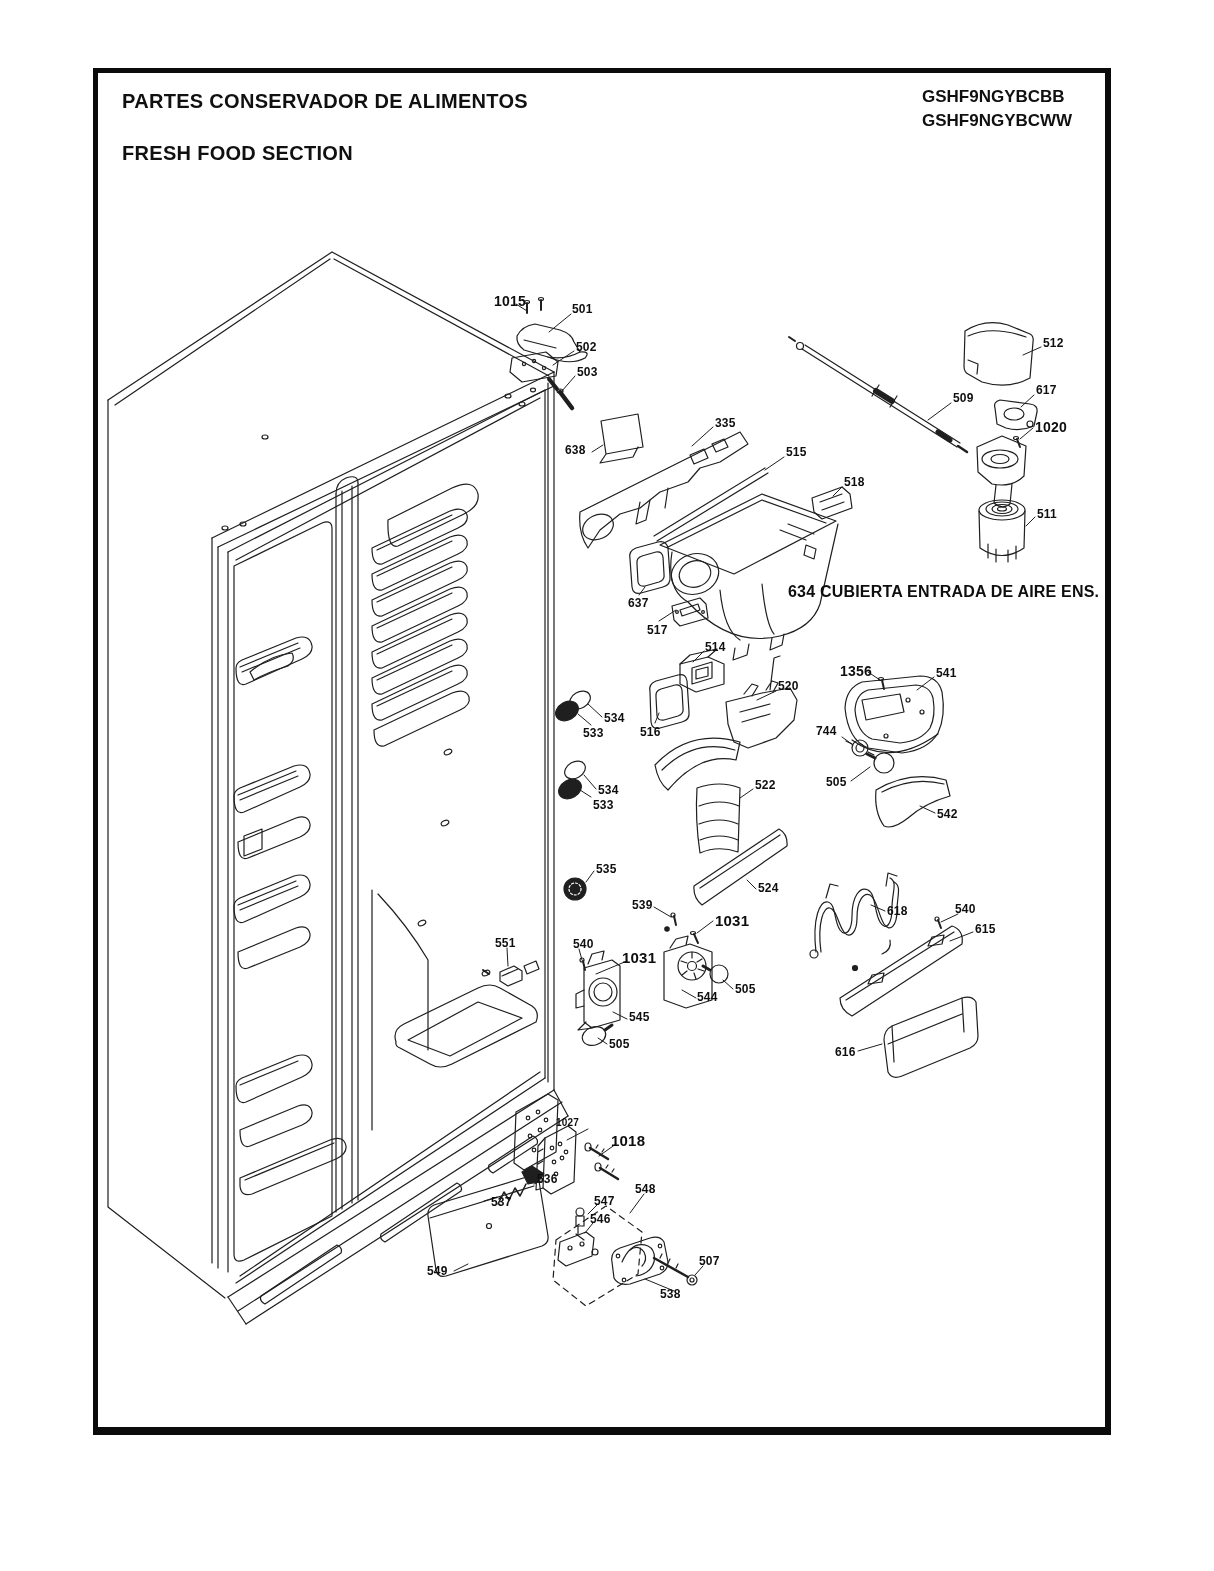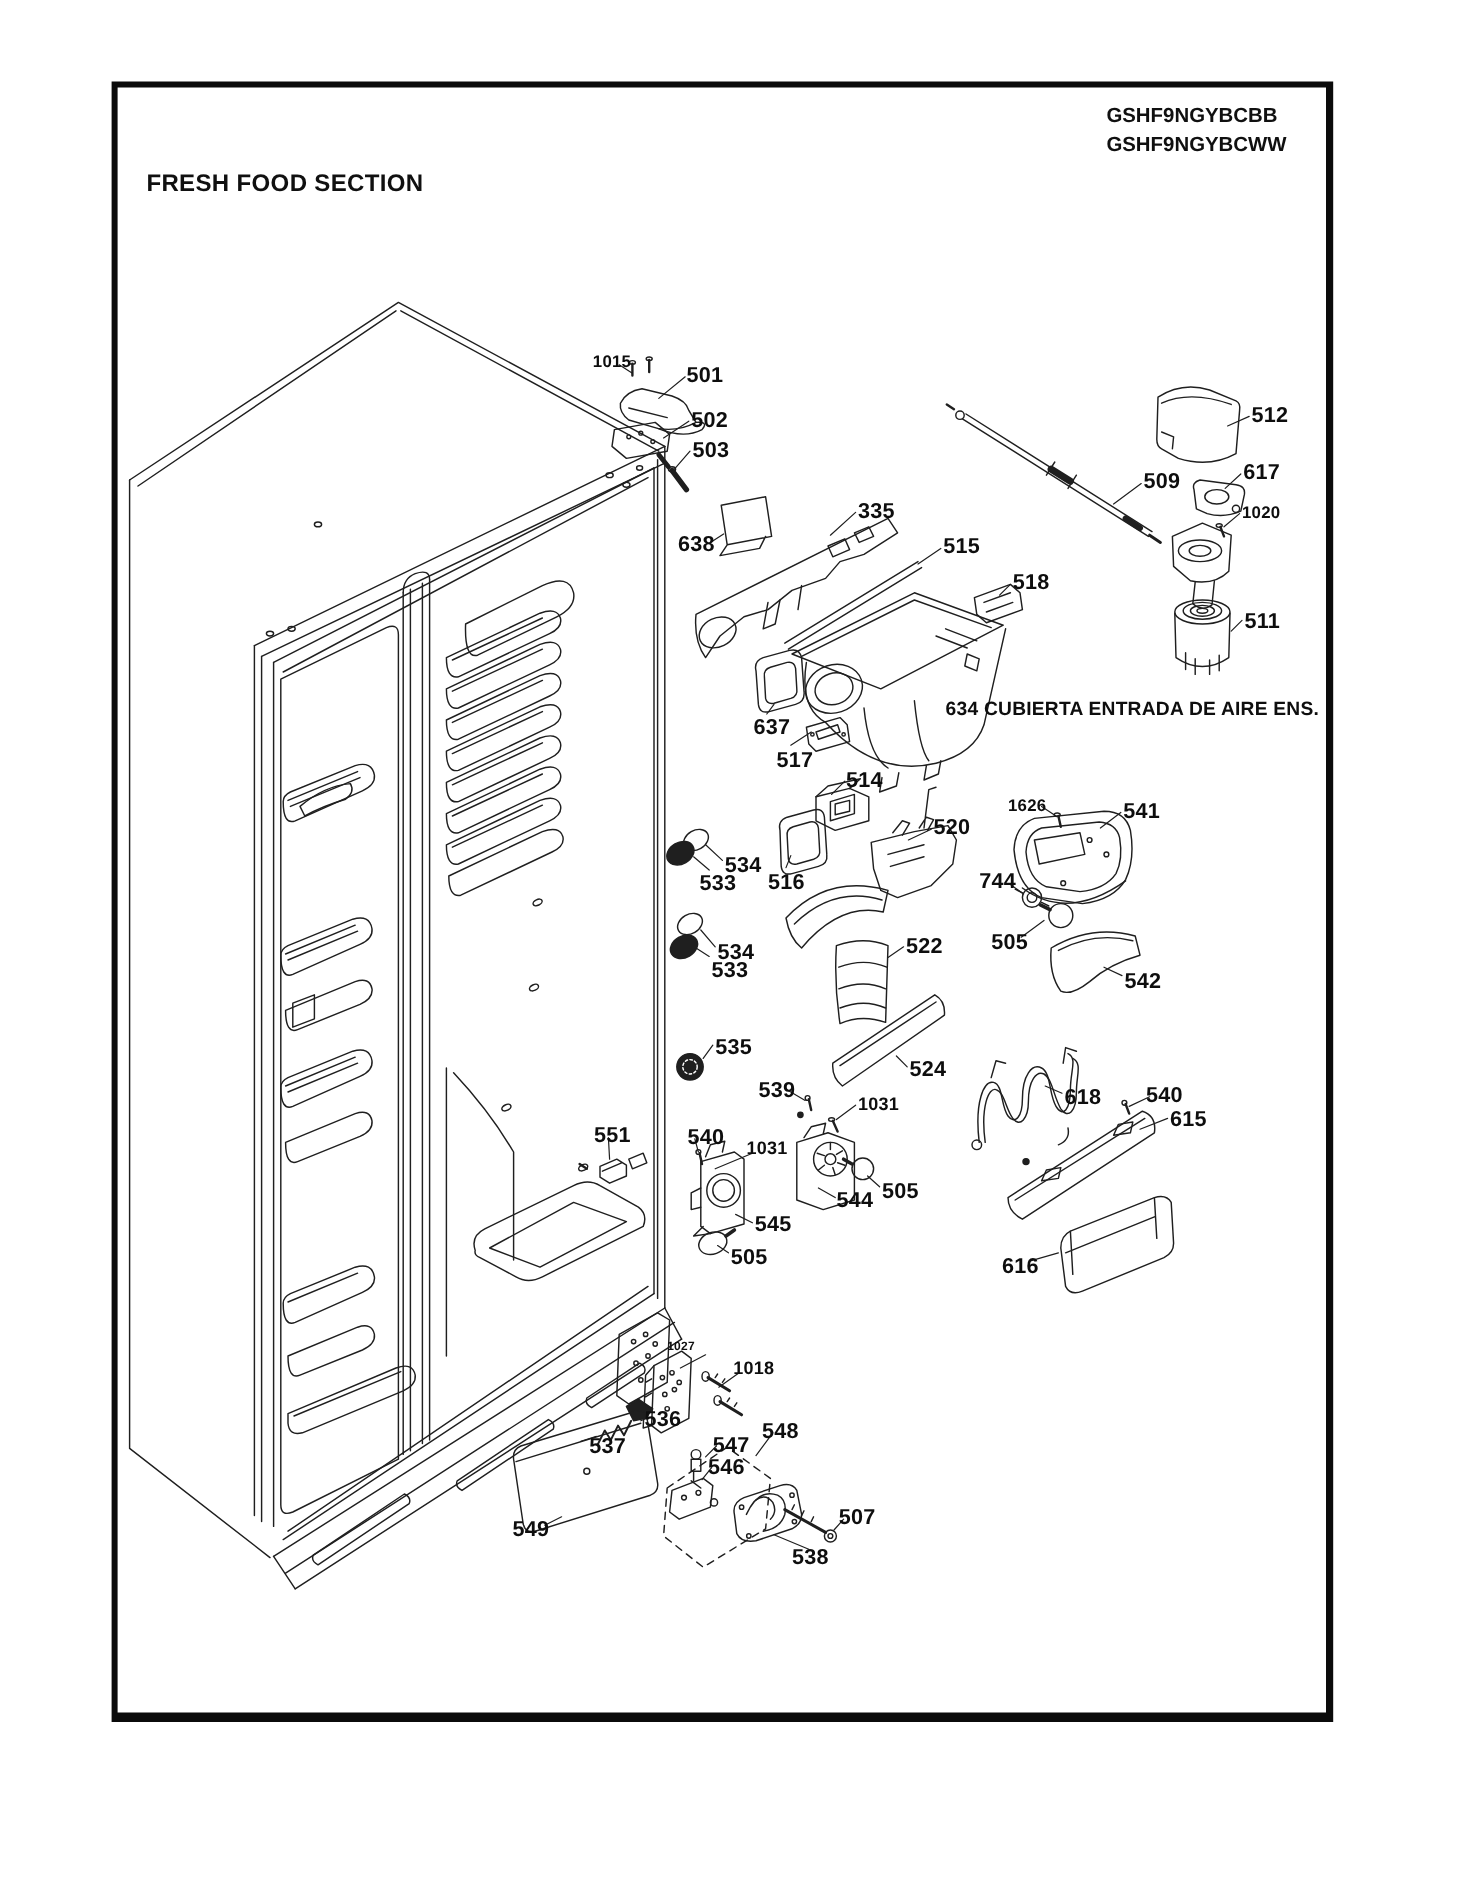--- a/index.html
+++ b/index.html
@@ -6,31 +6,31 @@
   .page{position:relative;width:1214px;height:1571px;background:#fff;overflow:hidden;
         font-family:"Liberation Sans", sans-serif;color:#101010;}
   .frame{position:absolute;left:93px;top:68px;width:1007px;height:1354px;
          border:5px solid #0b0b0b;border-right-width:6px;border-bottom-width:8px;background:#fff;}
   .doc-title{position:absolute;left:122px;top:88px;font-size:20px;font-weight:bold;
              line-height:1.3;letter-spacing:.3px;white-space:pre-line;}
   .models{position:absolute;left:922px;top:85px;font-size:17px;font-weight:bold;line-height:1.4;}
   .models div{white-space:nowrap;}
   svg.art{position:absolute;left:0;top:0;}
   #labels-layer{position:absolute;left:0;top:0;width:100%;height:100%;pointer-events:none;}
-  .part-label{position:absolute;font-size:18px;font-weight:bold;white-space:nowrap;
+  .part-label{position:absolute;font-size:12px;font-weight:bold;white-space:nowrap;
               color:#0e0e0e;letter-spacing:.2px;}
 </style>
 </head>
 <body>
 
 <div class="page">
 
   <div class="frame"></div>
 
-  <div class="doc-title"><br>
+  <div class="doc-title"><span>PARTES CONSERVADOR DE ALIMENTOS</span><br>
     <span>FRESH FOOD SECTION</span>
   </div>
 
   <div class="models">
     <div>GSHF9NGYBCBB</div>
     <div>GSHF9NGYBCWW</div>
   </div>
 
   <svg class="art" width="1214" height="1571" viewBox="0 0 1214 1571" fill="none" stroke="#1f1f1f" stroke-width="1.2" stroke-linecap="round" stroke-linejoin="round">
 
@@ -340,21 +340,21 @@
       <div class="part-label" style="left: 1035px; top: 419px; font-size: 14px;">1020</div>
       <div class="part-label" style="left: 1037px; top: 507px;">511</div>
       <div class="part-label" style="left: 628px; top: 596px;">637</div>
       <div class="part-label" style="left: 647px; top: 623px;">517</div>
       <div class="part-label" style="left: 788px; top: 583px; font-size: 16px;">634 CUBIERTA ENTRADA DE AIRE ENS.</div>
       <div class="part-label" style="left: 705px; top: 640px;">514</div>
       <div class="part-label" style="left: 604px; top: 711px;">534</div>
       <div class="part-label" style="left: 583px; top: 726px;">533</div>
       <div class="part-label" style="left: 640px; top: 725px;">516</div>
       <div class="part-label" style="left: 778px; top: 679px;">520</div>
-      <div class="part-label" style="left: 840px; top: 663px; font-size: 14px;">1626</div>
+      <div class="part-label" style="left: 840px; top: 663px; font-size: 14px;">1356</div>
       <div class="part-label" style="left: 936px; top: 666px;">541</div>
       <div class="part-label" style="left: 816px; top: 724px;">744</div>
       <div class="part-label" style="left: 826px; top: 775px;">505</div>
       <div class="part-label" style="left: 937px; top: 807px;">542</div>
       <div class="part-label" style="left: 598px; top: 783px;">534</div>
       <div class="part-label" style="left: 593px; top: 798px;">533</div>
       <div class="part-label" style="left: 755px; top: 778px;">522</div>
       <div class="part-label" style="left: 596px; top: 862px;">535</div>
       <div class="part-label" style="left: 758px; top: 881px;">524</div>
       <div class="part-label" style="left: 632px; top: 898px;">539</div>

